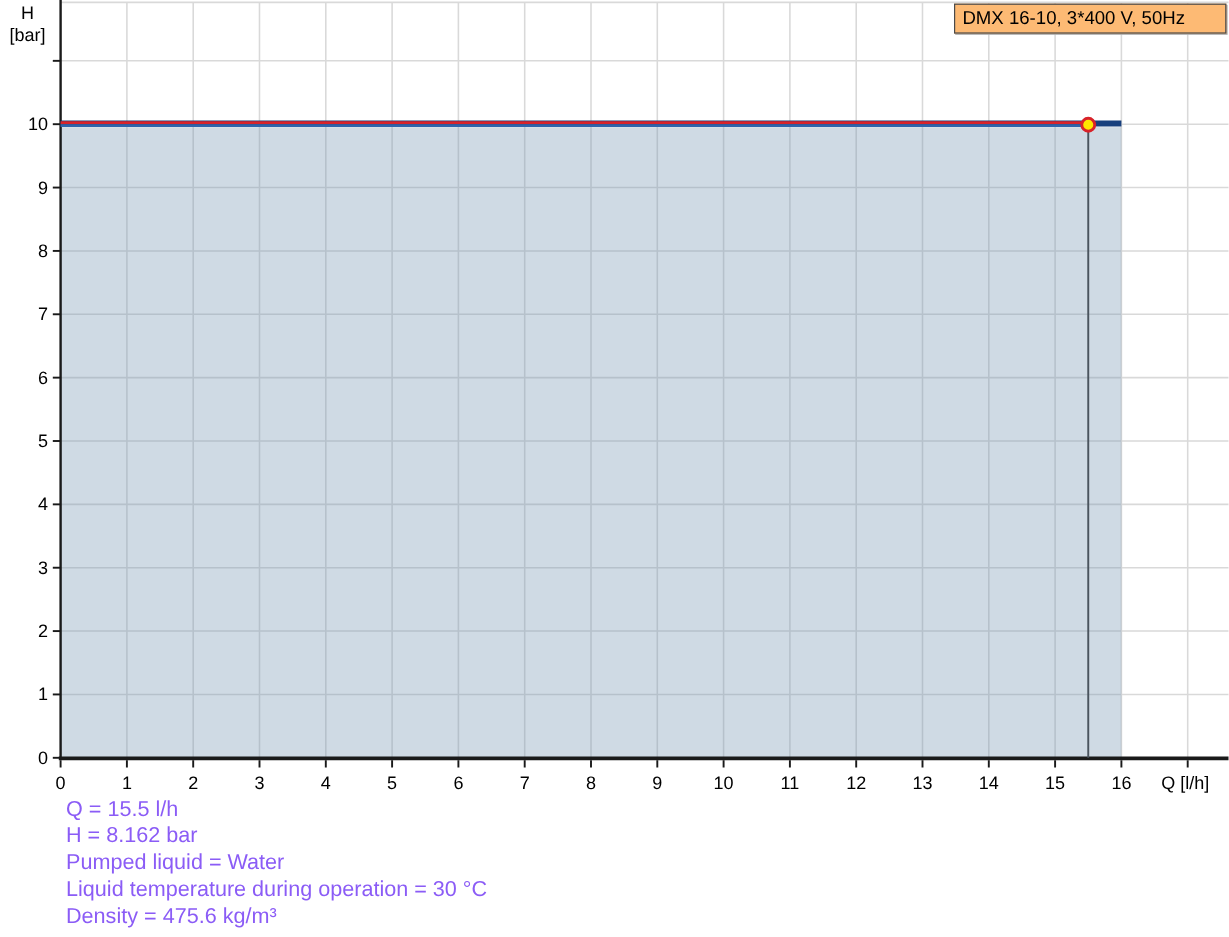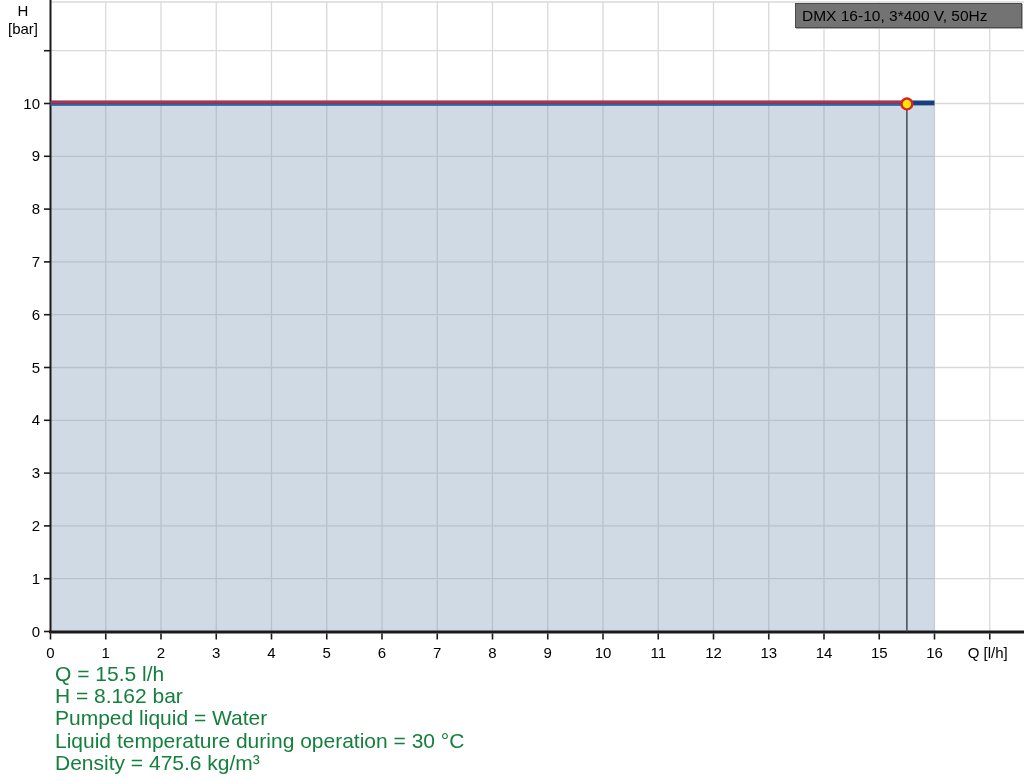--- a/index.html
+++ b/index.html
@@ -26,36 +26,36 @@
     font-family: "Liberation Sans", sans-serif;
     font-size: 15px;
     fill: #000000;
   }
   .legend-box {
     position: absolute;
     left: 795px;
     top: 3px;
     width: 219px;
     height: 23px;
-    background: #737373;
+    background: #fdba74;
     border: 1px solid #4a4a4a;
     box-shadow: 1px 1px 0 #aaaaaa;
     font-size: 15.5px;
     line-height: 23px;
     color: #000000;
     padding-left: 6px;
     white-space: nowrap;
     z-index: 5;
   }
   .footer-notes {
     position: absolute;
     left: 55px;
     top: 663px;
-    font-size: 21px;
-    color: #15803d;
+    font-size: 18px;
+    color: #8b5cf6;
     line-height: 22.2px;
   }
   .footer-notes div {
     white-space: nowrap;
   }
 </style>
 </head>
 <body>
 
 <div id="stage">

